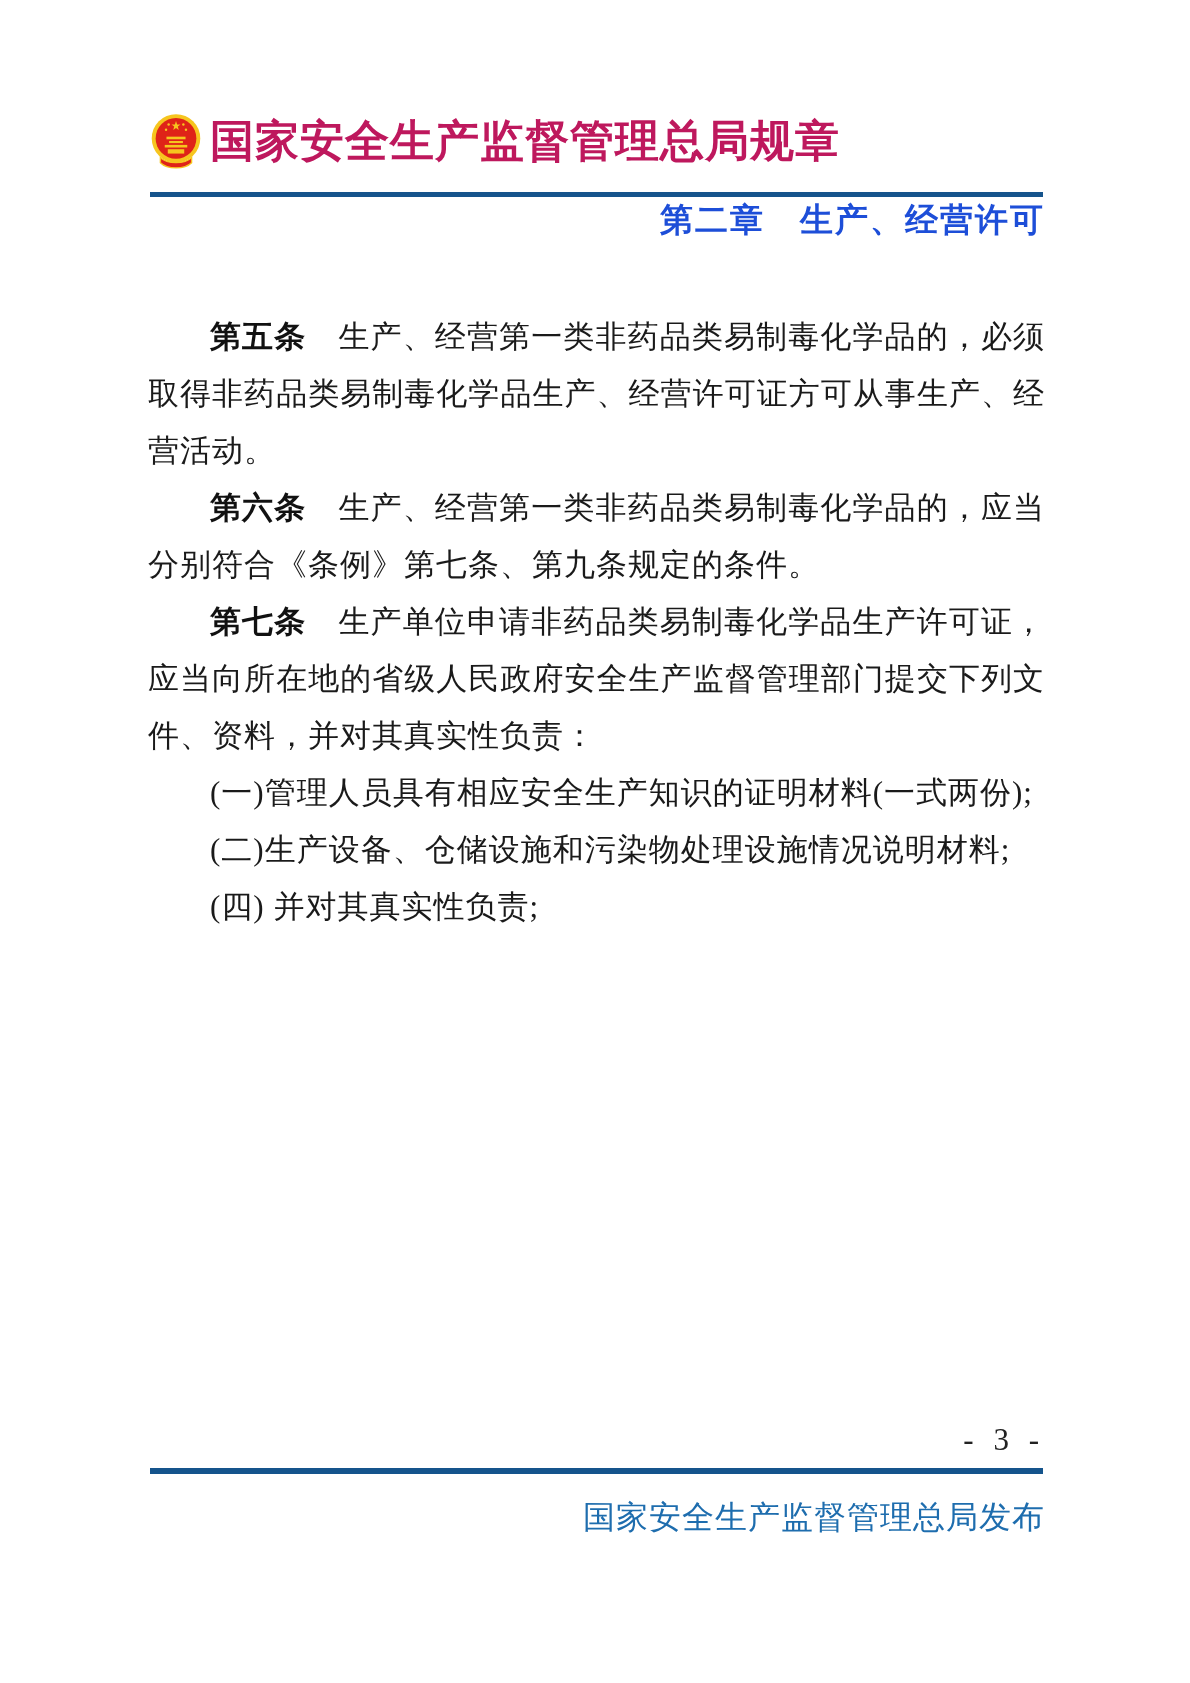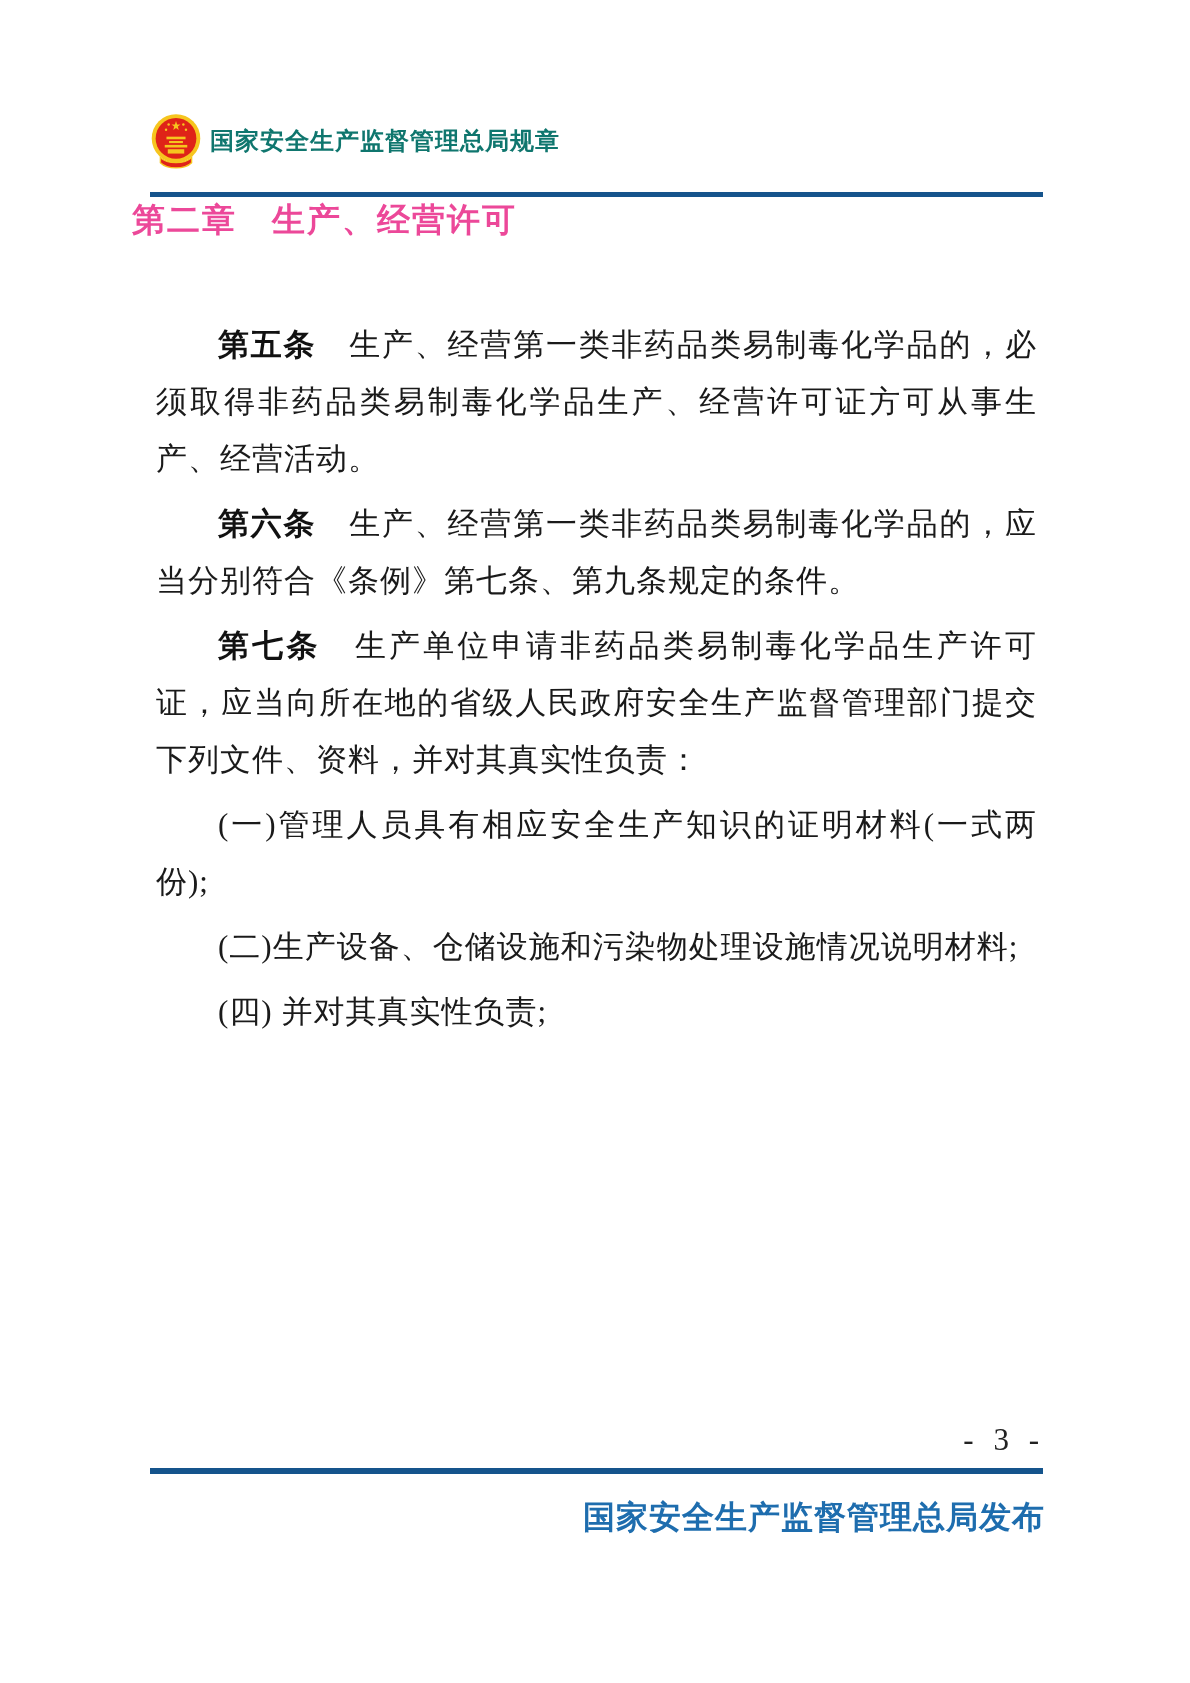--- a/index.html
+++ b/index.html
@@ -12,53 +12,53 @@
     color:#1a1a1a;
     overflow:hidden;
   }
   .doc-header{
     position:absolute;left:150px;top:110px;
     display:flex;align-items:center;gap:8px;height:62px;
   }
   .emblem{display:inline-flex;width:52px;height:60px;}
   .header-title{
     font-family:Liberation Mono, monospace;
-    font-size:24px;font-weight:bold;color:#0f766e;
+    font-size:44px;font-weight:bold;color:#be185d;
     letter-spacing:1px;white-space:nowrap;
   }
   .rule{position:absolute;left:150px;width:893px;background:#15548c;}
   .rule-top{top:192px;height:5px;}
   .rule-bottom{top:1468px;height:6px;}
   .chapter-title{
-    position:absolute;left:132px;top:194px;width:897px;margin:0;
-    text-align:left;
+    position:absolute;left:148px;top:194px;width:897px;margin:0;
+    text-align:right;
     font-family:"Liberation Sans","DejaVu Sans",sans-serif;
-    font-size:33px;font-weight:bold;color:#ec4899;
+    font-size:33px;font-weight:bold;color:#1d4ed8;
     letter-spacing:2px;line-height:52px;
   }
   .doc-body{
     position:absolute;left:148px;top:308px;width:897px;
     font-size:31px;line-height:57px;letter-spacing:1px;
     text-align:justify;
   }
-  .para{margin:8px;text-indent:2em;}
+  .para{margin:0;text-indent:2em;}
   .article-label{
     font-family:"Liberation Sans","DejaVu Sans",sans-serif;
     font-weight:bold;color:#111;
   }
   .article-label::after{content:"\3000";}
   .page-number{
     position:absolute;left:148px;top:1422px;width:897px;
     text-align:right;font-size:31px;letter-spacing:6px;color:#222;
   }
   .footer-text{
     position:absolute;left:148px;top:1496px;width:897px;
     text-align:right;
     font-family:"Liberation Sans","DejaVu Sans",sans-serif;
-    font-size:32px;font-weight:bold;color:#1e6dae;
+    font-size:32px;font-weight:normal;color:#1e6dae;
     letter-spacing:1px;
   }
 </style>
 </head>
 <body>
 
 <div class="page">
 
   <header class="doc-header">
     <span class="emblem">

